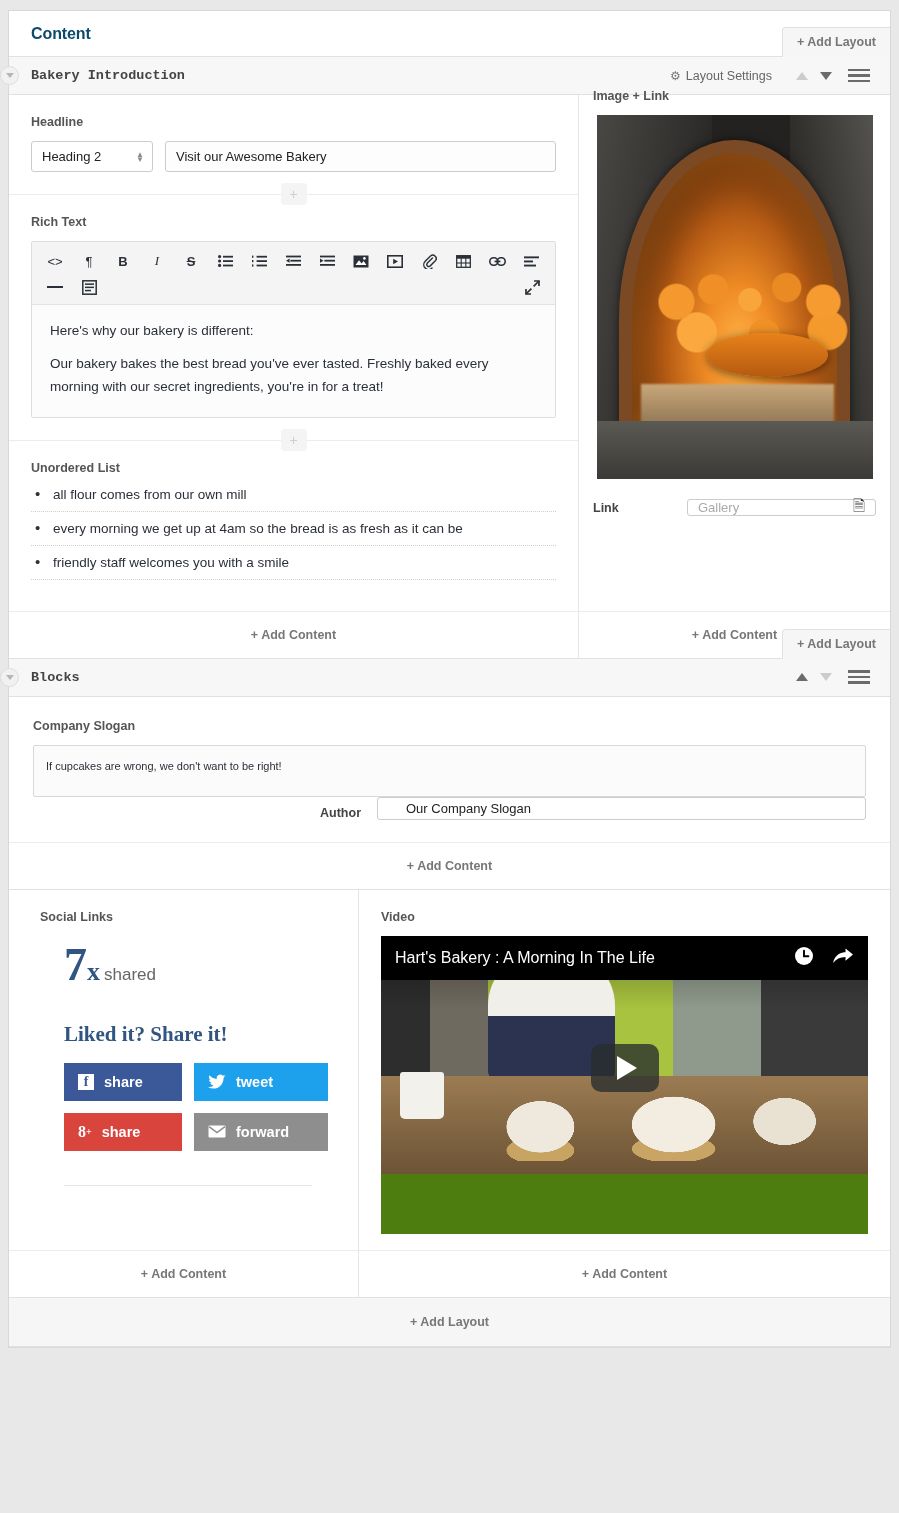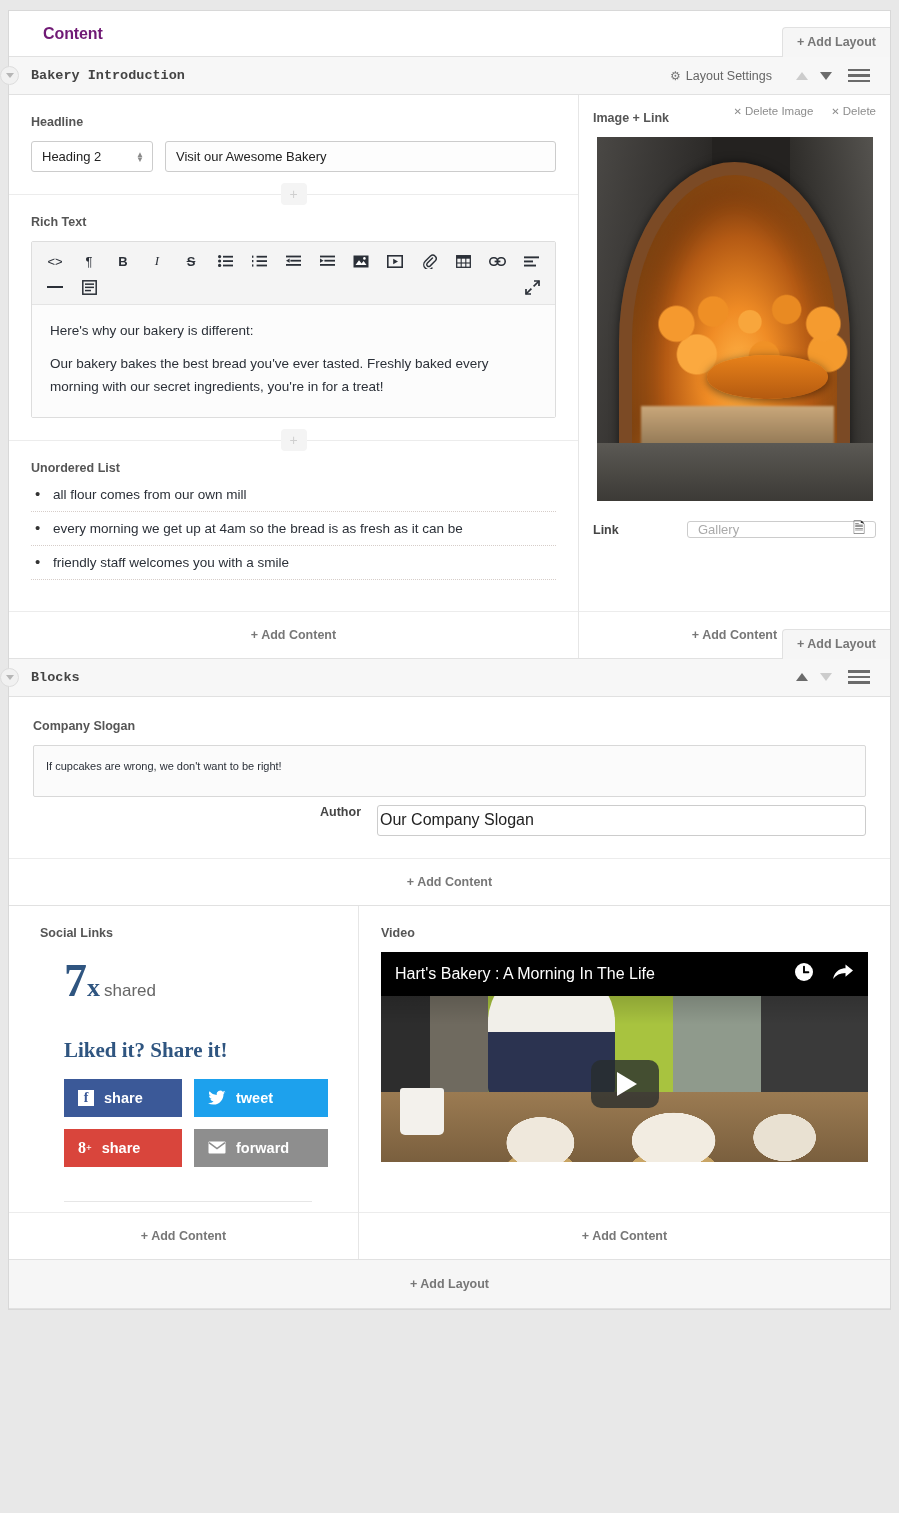--- a/index.html
+++ b/index.html
@@ -11,21 +11,21 @@
   }
   body { padding: 10px 8px 12px 8px; overflow: hidden; }
 
   .page { position: relative; width: 883px; background:#fff; border:1px solid #d8d8d8; }
 
   
   .content-header{
     position:relative; height:46px; background:#fff;
     border-bottom:1px solid #e1e1e1; display:flex; align-items:center;
   }
-  .content-title{ font-size:16px; font-weight:bold; color:#701a75; padding-left:34px; letter-spacing:-.1px; }
+  .content-title{ font-size:16px; font-weight:bold; color:#0c4a6e; padding-left:22px; letter-spacing:-.1px; }
   .add-layout-tab{
     position:absolute; right:0; bottom:-1px;
     background:#f6f6f6; border:1px solid #e1e1e1; border-right:none; border-bottom:none;
     border-top-left-radius:4px;
     padding:7px 14px 8px 14px; font-size:12.5px; font-weight:bold; color:#777;
     cursor:pointer;
   }
 
   
   .layout{ position:relative; border-bottom:1px solid #e1e1e1; background:#fff; }
@@ -155,44 +155,44 @@
   .link-input{
     flex:1; height:17px; border:1px solid #ccc; border-radius:3px; background:#fff;
     display:flex; align-items:center; padding:0 10px; font-size:13px; color:#aaa;
   }
   .link-input .doc{ margin-left:auto; color:#333; font-size:15px; }
 
   
   .slogan-wrap{ padding:22px 24px 22px 24px; }
   .slogan-box{ border:1px solid #d8d8d8; background:#fbfbfb; border-radius:2px;
                padding:14px 12px; min-height:52px; font-size:11px; color:#2b3038; }
-  .author-row{ display:flex; align-items:flex-start; margin-top:8px; }
+  .author-row{ display:flex; align-items:flex-end; margin-top:0; }
   .author-label{ font-size:12.5px; font-weight:bold; color:#444; width:344px; text-align:right; padding-right:16px; }
-  .author-input{ flex:1; height:31px; border:1px solid #ccc; border-radius:3px; background:#fff;
-                 display:flex; align-items:center; padding:0 2px; font-size:16px; color:#222; }
+  .author-input{ flex:1; height:23px; border:1px solid #ccc; border-radius:3px; background:#fff;
+                 display:flex; align-items:center; padding:0 28px; font-size:13px; color:#222; }
 
   
   .sl-col{ width:350px; border-right:1px solid #e6e6e6; display:flex; flex-direction:column; }
   .social-body{ padding:6px 24px 10px 24px; }
   .shared-num{ font-family:"Liberation Serif", serif; font-size:46px; font-weight:bold; color:#2f5580; line-height:1; }
   .shared-x{ font-family:"Liberation Serif", serif; font-size:26px; font-weight:bold; color:#2f5580; }
   .shared-lbl{ font-size:17px; color:#666; margin-left:4px; }
   .liked{ font-family:"Liberation Serif", serif; font-size:21px; font-weight:bold; color:#2f5580; margin:34px 0 16px 0; }
   .btn-grid{ display:flex; flex-wrap:wrap; gap:12px; width:270px; }
   .sbtn{ width:118px; height:38px; display:flex; align-items:center; gap:10px; padding-left:14px;
          color:#fff; font-size:14.5px; font-weight:bold; cursor:pointer; }
   .sbtn .gi{ font-size:16px; font-weight:bold; display:flex; align-items:center; }
   .sbtn.wide{ width:134px; }
   .fbico{ width:16px;height:16px;background:#fff;color:#3b5998;font-family:"Liberation Serif",serif;
           font-weight:bold;font-size:14px;line-height:16px;text-align:center; }
   .sep-line{ border-top:1px solid #e6e6e6; margin:34px 0 0 0; }
 
   .vid-col{ flex:1; display:flex; flex-direction:column; }
   .video-wrap{ padding:0 14px 0 14px; }
-  .yt{ position:relative; width:100%; height:210px; background:#5eead4; overflow:hidden; }
+  .yt{ position:relative; width:100%; height:298px; background:#4d7c0f; overflow:hidden; }
   .yt-bar{ position:absolute; top:0; left:0; right:0; height:44px; background:#000;
            display:flex; align-items:center; padding:0 14px; z-index:4; }
   .yt-title{ color:#fff; font-size:16px; }
   .yt-icons{ margin-left:auto; display:flex; align-items:center; gap:18px; color:#fff; }
   .yt-thumb{ position:absolute; left:0; right:0; top:26px; height:212px;
     background:
       linear-gradient(180deg, rgba(0,0,0,.25), rgba(0,0,0,0) 22%),
       linear-gradient(90deg,#2d2d2d 0 10%, #6f6a5f 10% 22%, #a8c33f 22% 60%, #8f9a8c 60% 78%, #3a3a3a 78% 100%);
   }
   .yt-thumb .table{ position:absolute; left:0; bottom:0; width:100%; height:46%;
@@ -409,28 +409,20 @@
             <li>every morning we get up at 4am so the bread is as fresh as it can be</li>
             <li>friendly staff welcomes you with a smile</li>
           </ul>
         </div>
 
         <div class="add-content">+ Add Content</div>
       </div>
 
       <div class="col-right">
         <div class="field-block" style="padding:0 0 18px 0;">
-          <div class="img-actions">
-            <div class="act">
-              <span class="x">✕</span><span>Delete Image</span>
-            </div>
-            <div class="act">
-              <span class="x">✕</span><span>Delete</span>
-            </div>
-          </div>
           <div class="img-head">Image + Link</div>
 
           <div class="oven">
             <div class="wall"></div>
               <div class="stone-l"></div>
               <div class="stone-r"></div>
             <div class="arch"></div>
               <div class="archrim"></div>
             <div class="loaves"></div>
               <div class="bigloaf"></div>

